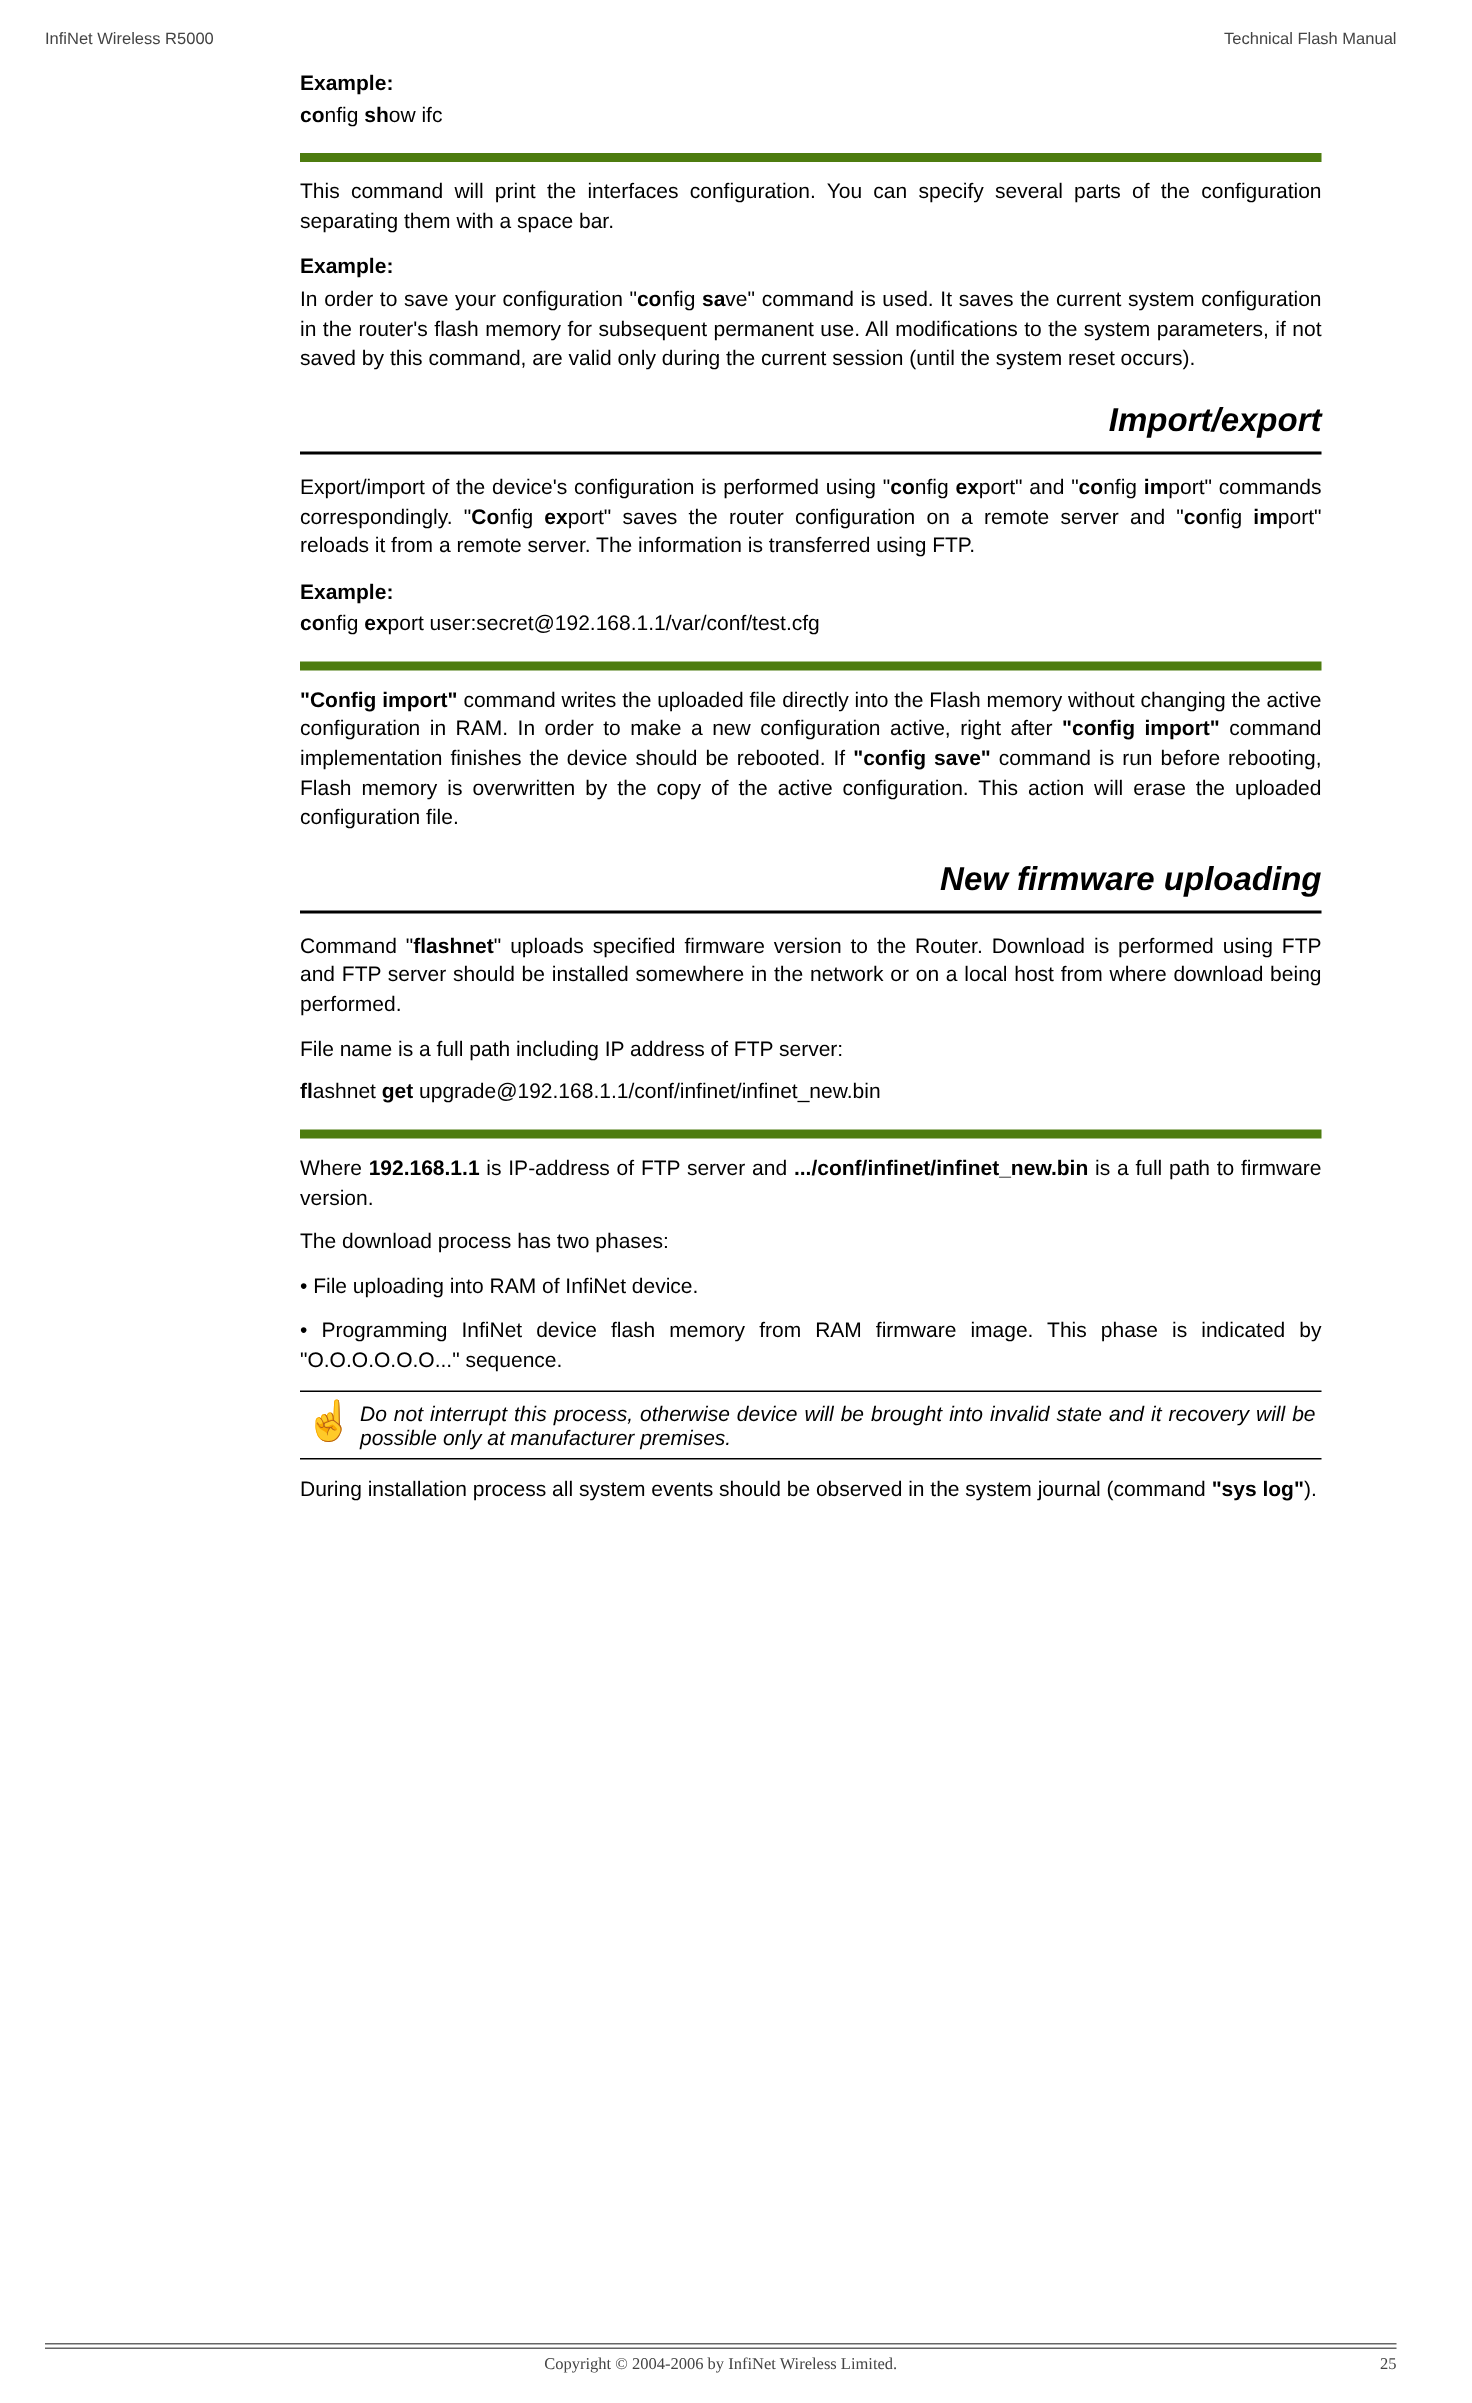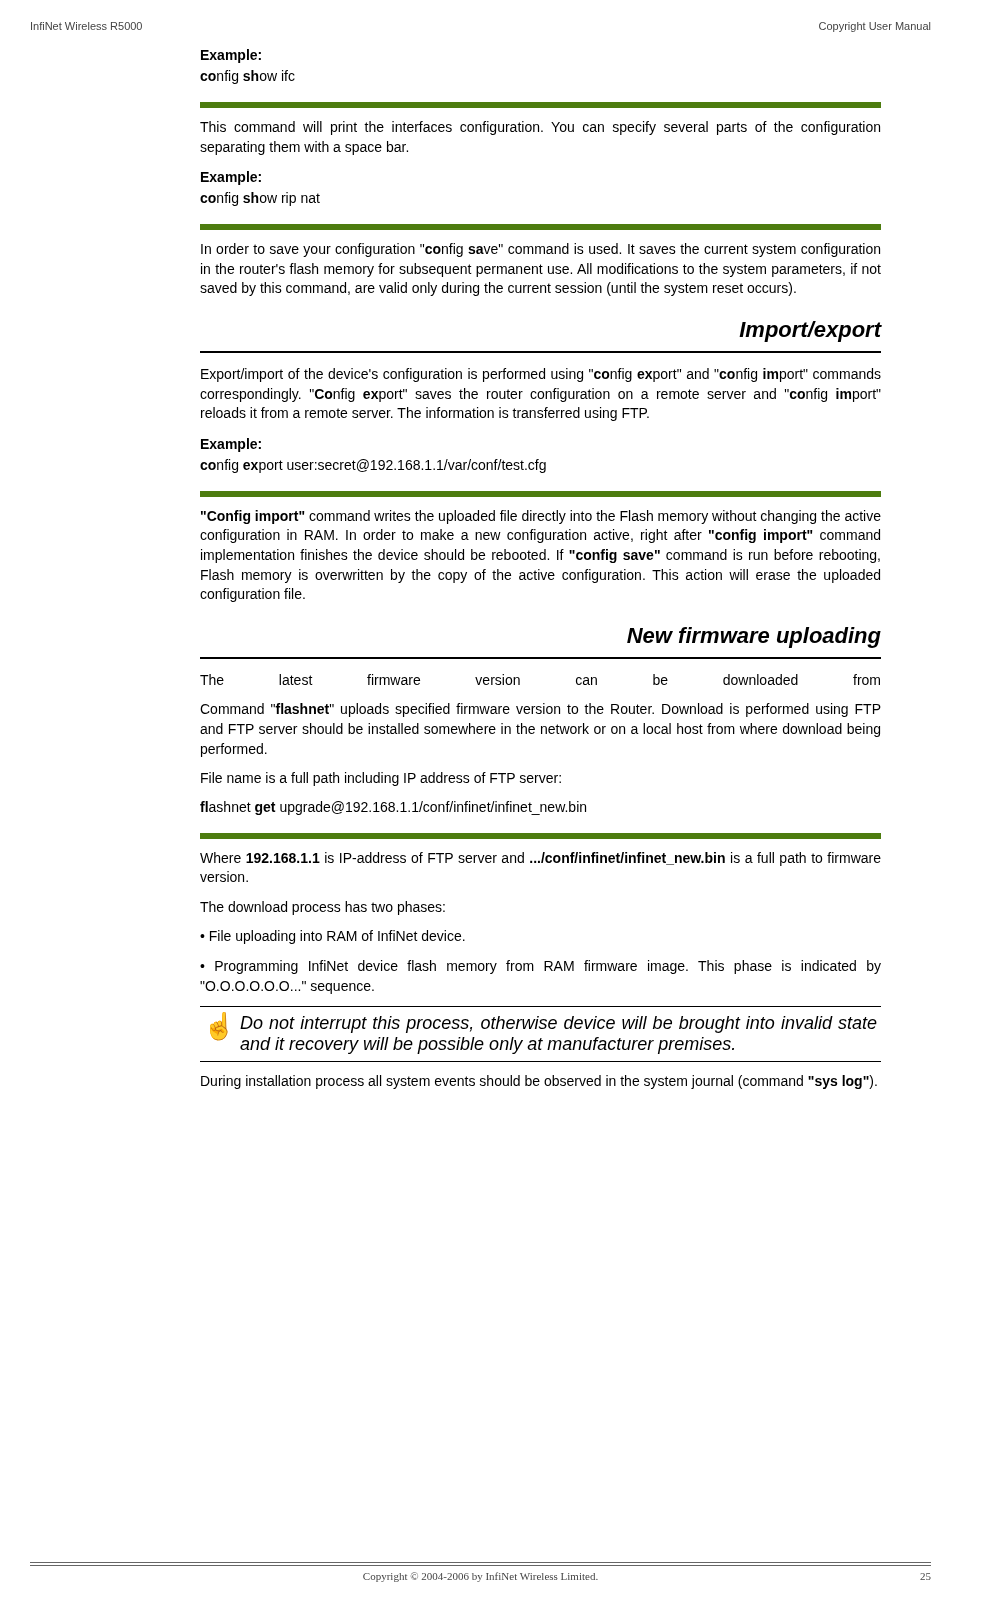--- a/index.html
+++ b/index.html
@@ -76,21 +76,21 @@
       margin-bottom: 10px;
     }
     .note-icon {
       width: 40px;
       font-size: 26px;
       text-align: center;
       line-height: 1;
       flex-shrink: 0;
     }
     .note-text {
-      font-size: 18px;
+      font-size: 14px;
       font-style: italic;
       text-align: justify;
       flex: 1;
       padding-right: 4px;
     }
     .footer {
       position: absolute;
       bottom: 20px;
       left: 0;
       right: 0;
@@ -117,36 +117,33 @@
     .footer-text .page {
       width: 40px;
       text-align: right;
     }
   </style>
 </head>
 <body>
 
 <div class="header">
   <span>InfiNet Wireless R5000</span>
-  <span>Copyright User Manual</span>
+  <span>Technical Flash Manual</span>
 </div>
 
 <div class="content">
 
   <div class="example-label">Example:</div>
   <div class="code-line">
     <span class="bold">co</span><span>nfig </span><span class="bold">sh</span><span>ow ifc</span>
   </div>
 
   <p class="para">This command will print the interfaces configuration. You can specify several parts of the configuration separating them with a space bar.</p>
 
   <div class="example-label">Example:</div>
-  <div class="code-line">
-    <span class="bold">co</span><span>nfig </span><span class="bold">sh</span><span>ow rip nat</span>
-  </div>
 
   <p class="para">
     <span>In order to save your configuration "</span><span class="bold">co</span><span>nfig </span><span class="bold">sa</span><span>ve" command is used. It saves the current system configuration in the router's flash memory for subsequent permanent use. All modifications to the system parameters, if not saved by this command, are valid only during the current session (until the system reset occurs).</span>
   </p>
 
   <div class="section-title">Import/export</div>
 
   <p class="para">
     <span>Export/import of the device's configuration is performed using "</span><span class="bold">co</span><span>nfig </span><span class="bold">ex</span><span>port" and "</span><span class="bold">co</span><span>nfig </span><span class="bold">im</span><span>port" commands correspondingly. "</span><span class="bold">Co</span><span>nfig </span><span class="bold">ex</span><span>port" saves the router configuration on a remote server and "</span><span class="bold">co</span><span>nfig </span><span class="bold">im</span><span>port" reloads it from a remote server. The information is transferred using FTP.</span>
   </p>
@@ -155,23 +152,20 @@
   <div class="code-line">
     <span class="bold">co</span><span>nfig </span><span class="bold">ex</span><span>port user:secret@192.168.1.1/var/conf/test.cfg</span>
   </div>
 
   <p class="para">
     <span class="bold">"Config import"</span><span> command writes the uploaded file directly into the Flash memory without changing the active configuration in RAM. In order to make a new configuration active, right after </span><span class="bold">"config import"</span><span> command implementation finishes the device should be rebooted. If </span><span class="bold">"config save"</span><span> command is run before rebooting, Flash memory is overwritten by the copy of the active configuration. This action will erase the uploaded configuration file.</span>
   </p>
 
   <div class="section-title">New firmware uploading</div>
 
-  <p class="para" style="text-align-last: justify;">
-    <span>The latest firmware version can be downloaded from </span>
-  </p>
 
   <p class="para">
     <span>Command "</span><span class="bold">flashnet</span><span>" uploads specified firmware version to the Router. Download is performed using FTP and FTP server should be installed somewhere in the network or on a local host from where download being performed.</span>
   </p>
 
   <p class="para">File name is a full path including IP address of FTP server:</p>
 
   <div class="code-line">
     <span class="bold">fl</span><span>ashnet </span><span class="bold">get</span><span> upgrade@192.168.1.1/conf/infinet/infinet_new.bin</span>
   </div>

